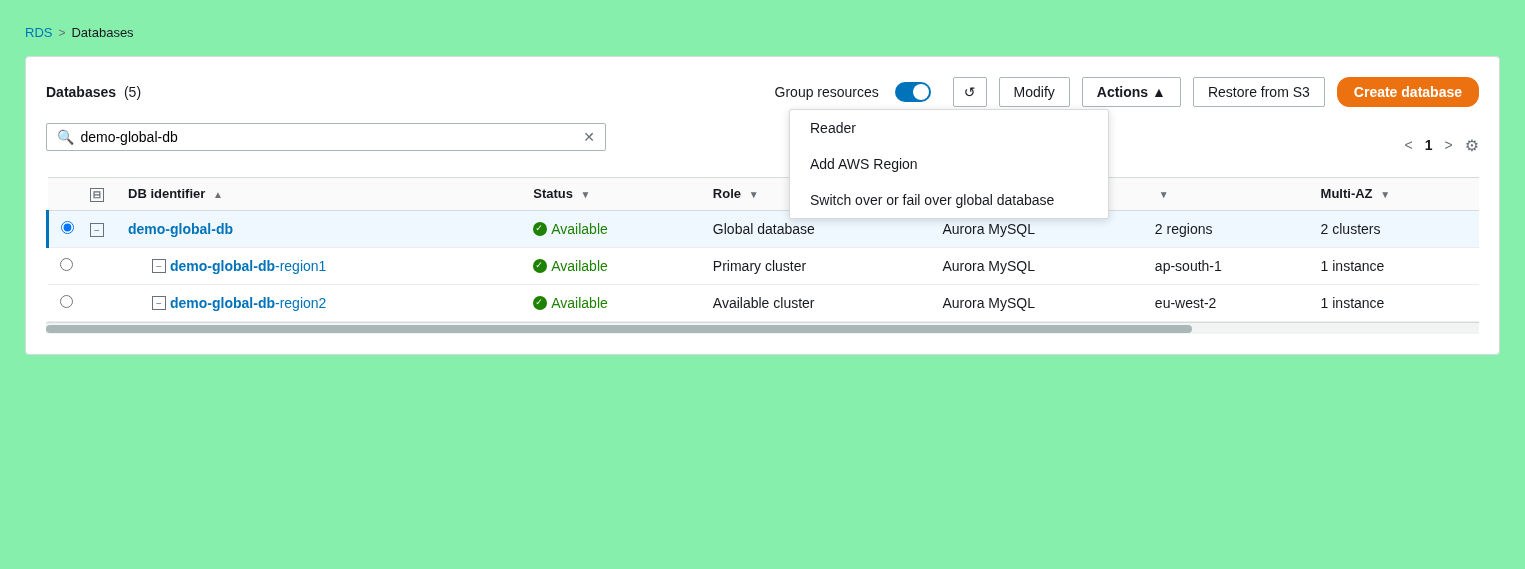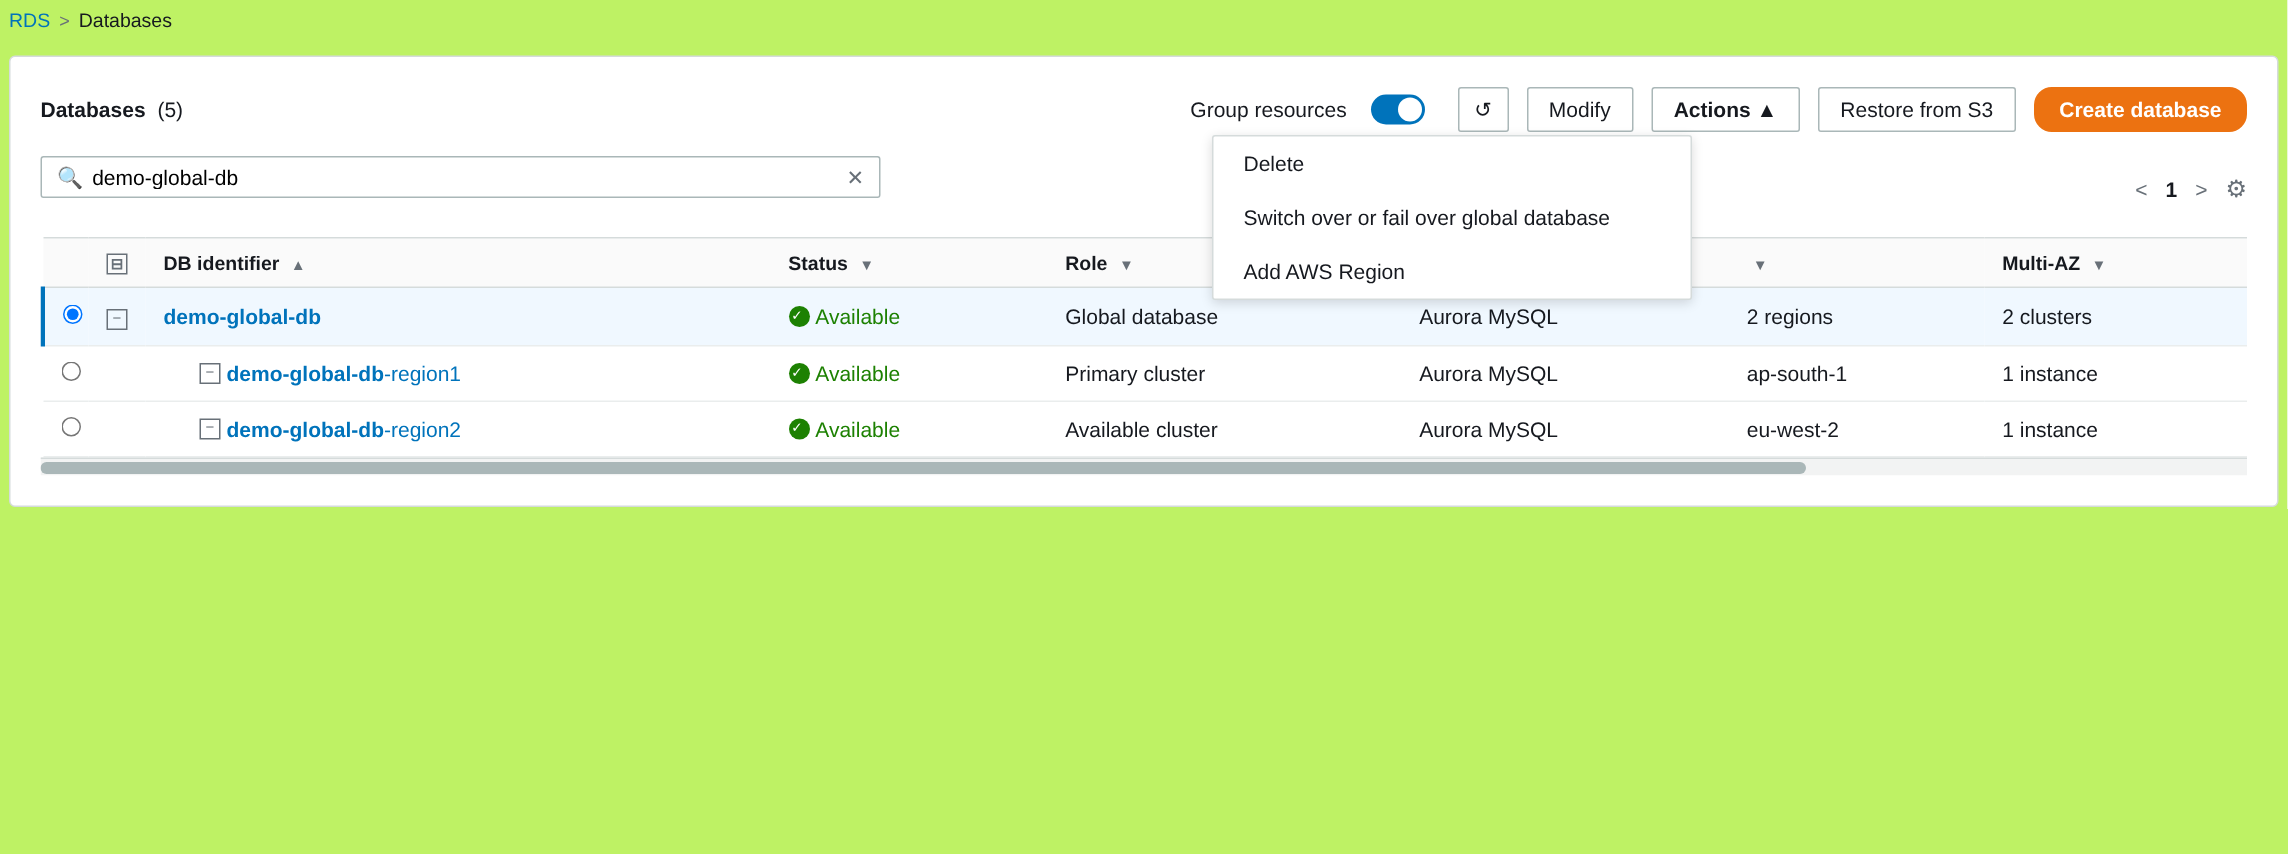--- a/index.html
+++ b/index.html
@@ -3,22 +3,22 @@
   <meta charset="utf-8">
   <style>
     * { box-sizing: border-box; margin: 0; padding: 0; }
     body {
       font-family: -apple-system, BlinkMacSystemFont, "Amazon Ember", Arial, sans-serif;
       background: #f2f3f3;
       font-size: 14px;
       color: #16191f;
     }
     .page-wrapper {
-      padding: 6px;
-      background: #bef264;
+      padding: 25px;
+      background: #86efac;
       min-height: 569px;
     }
     .breadcrumb {
       display: flex;
       align-items: center;
       gap: 6px;
       margin-bottom: 16px;
       font-size: 13px;
     }
     .breadcrumb-rds {
@@ -316,23 +316,23 @@
       <button class="btn btn-refresh">
         <span>↺</span>
       </button>
       <button class="btn">Modify</button>
       <button class="btn btn-actions">Actions ▲</button>
       <button class="btn">Restore from S3</button>
       <button class="btn-create">Create database</button>
     </div>
 
     <div class="dropdown-menu">
-      <div class="dropdown-item">Delete</div>
+      <div class="dropdown-item">Reader</div>
+      <div class="dropdown-item">Add AWS Region</div>
       <div class="dropdown-item">Switch over or fail over global database</div>
-      <div class="dropdown-item">Add AWS Region</div>
     </div>
 
     <div class="header-controls">
       <div class="search-bar">
         <span class="search-icon-char">🔍</span>
         <input type="text" value="demo-global-db" placeholder="demo-global-db" style="">
         <span class="clear-icon">✕</span>
       </div>
       <div class="right-controls">
         <button class="pag-btn">&lt;</button>

